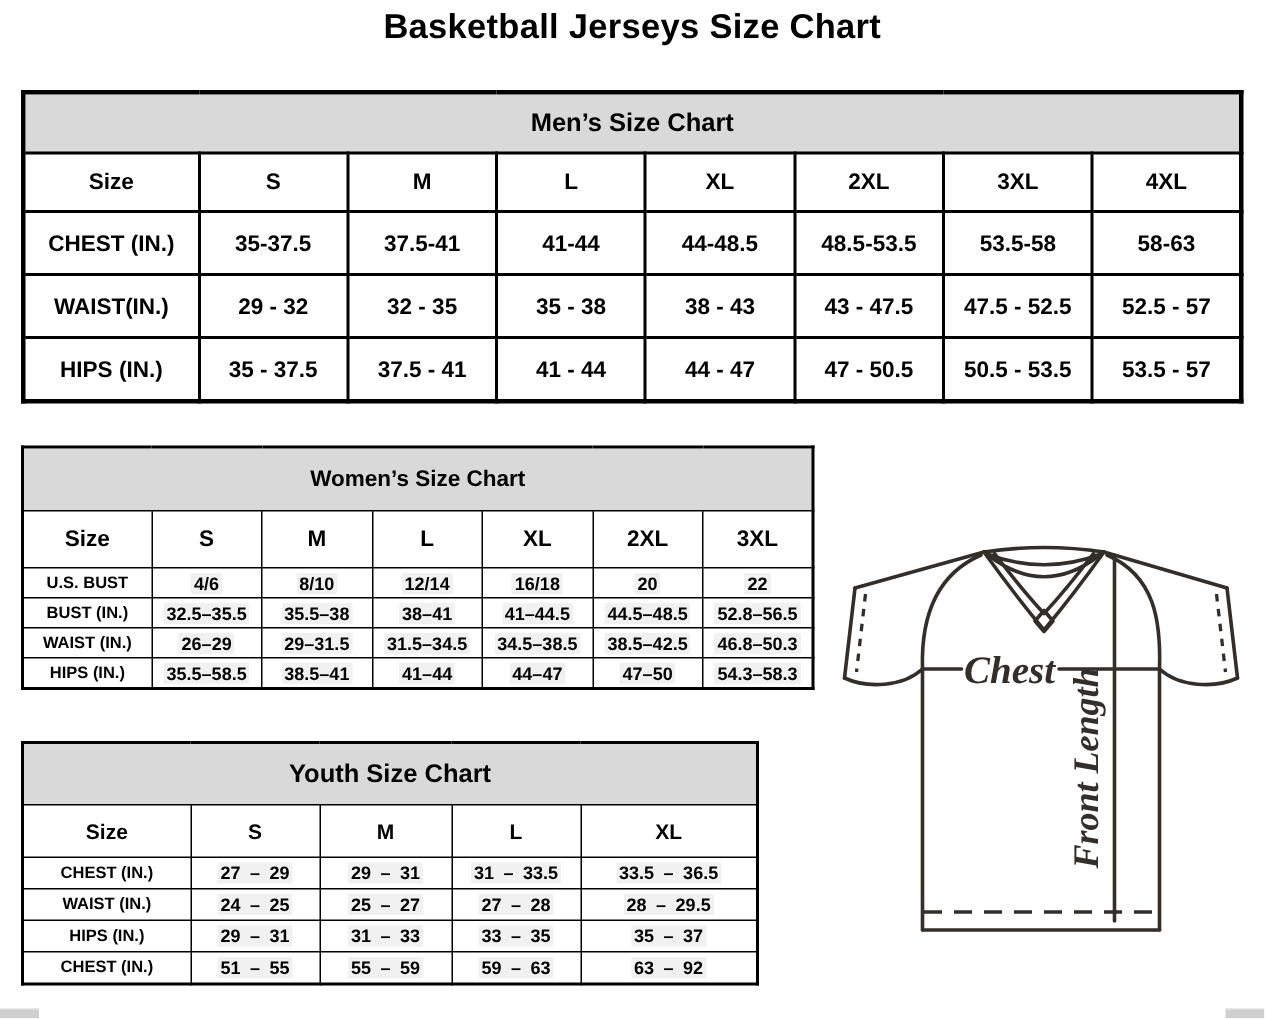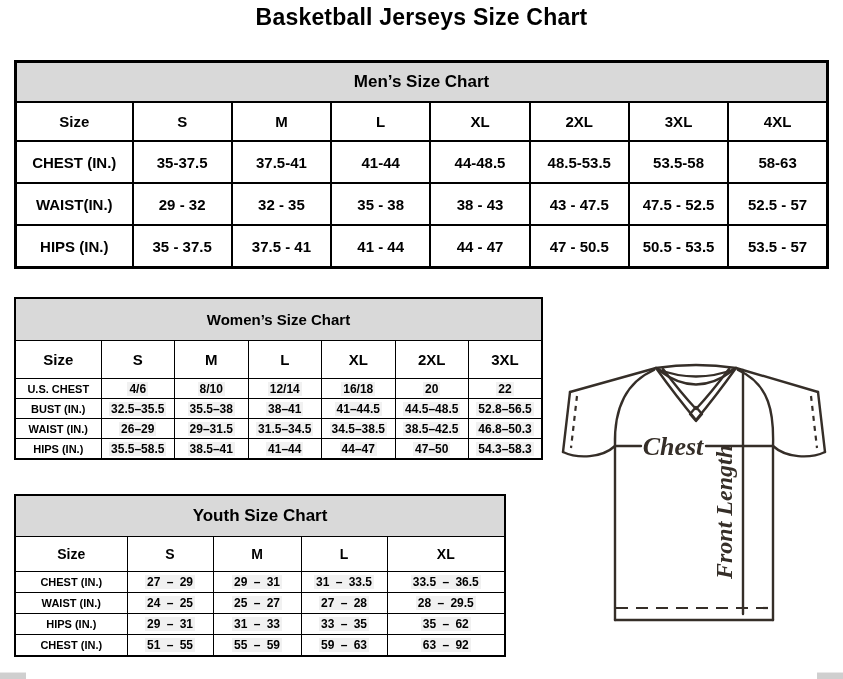--- a/index.html
+++ b/index.html
@@ -116,21 +116,21 @@
       <tr>
         <th class="head-cell">Size</th>
         <th class="head-cell">S</th>
         <th class="head-cell">M</th>
         <th class="head-cell">L</th>
         <th class="head-cell">XL</th>
         <th class="head-cell">2XL</th>
         <th class="head-cell">3XL</th>
       </tr>
       <tr>
-        <td class="label-cell">U.S. CHEST</td>
+        <td class="label-cell">U.S. BUST</td>
         <td class="data-cell"><span class="hl">4/6</span></td>
         <td class="data-cell"><span class="hl">8/10</span></td>
         <td class="data-cell"><span class="hl">12/14</span></td>
         <td class="data-cell"><span class="hl">16/18</span></td>
         <td class="data-cell"><span class="hl">20</span></td>
         <td class="data-cell"><span class="hl">22</span></td>
       </tr>
       <tr>
         <td class="label-cell">BUST (IN.)</td>
         <td class="data-cell"><span class="hl">32.5–35.5</span></td>
@@ -191,21 +191,21 @@
         <td class="data-cell"><span class="hl">24 – 25</span></td>
         <td class="data-cell"><span class="hl">25 – 27</span></td>
         <td class="data-cell"><span class="hl">27 – 28</span></td>
         <td class="data-cell"><span class="hl">28 – 29.5</span></td>
       </tr>
       <tr>
         <td class="label-cell">HIPS (IN.)</td>
         <td class="data-cell"><span class="hl">29 – 31</span></td>
         <td class="data-cell"><span class="hl">31 – 33</span></td>
         <td class="data-cell"><span class="hl">33 – 35</span></td>
-        <td class="data-cell"><span class="hl">35 – 62</span></td>
+        <td class="data-cell"><span class="hl">35 – 37</span></td>
       </tr>
       <tr>
         <td class="label-cell">CHEST (IN.)</td>
         <td class="data-cell"><span class="hl">51 – 55</span></td>
         <td class="data-cell"><span class="hl">55 – 59</span></td>
         <td class="data-cell"><span class="hl">59 – 63</span></td>
         <td class="data-cell"><span class="hl">63 – 92</span></td>
       </tr>
     </tbody>
   </table>

